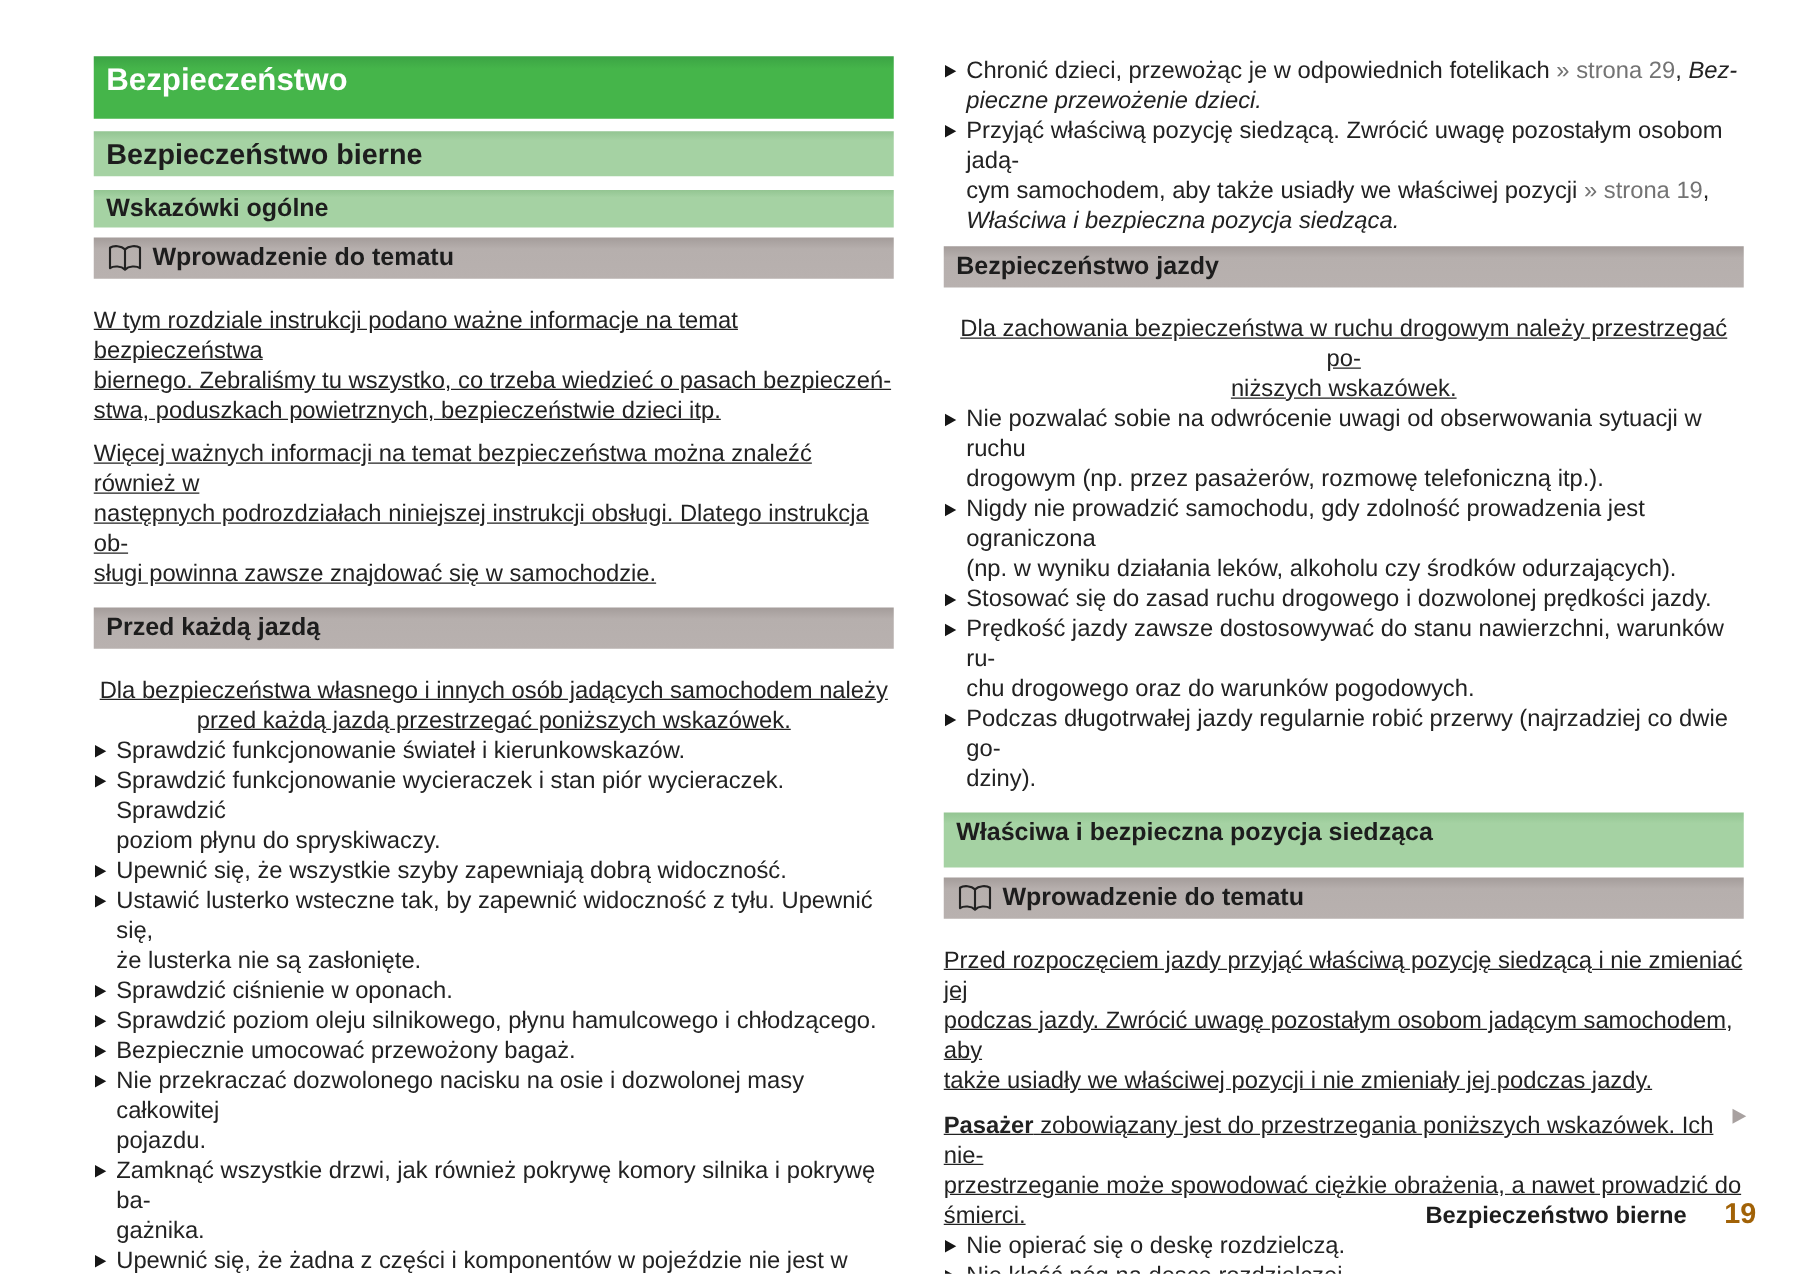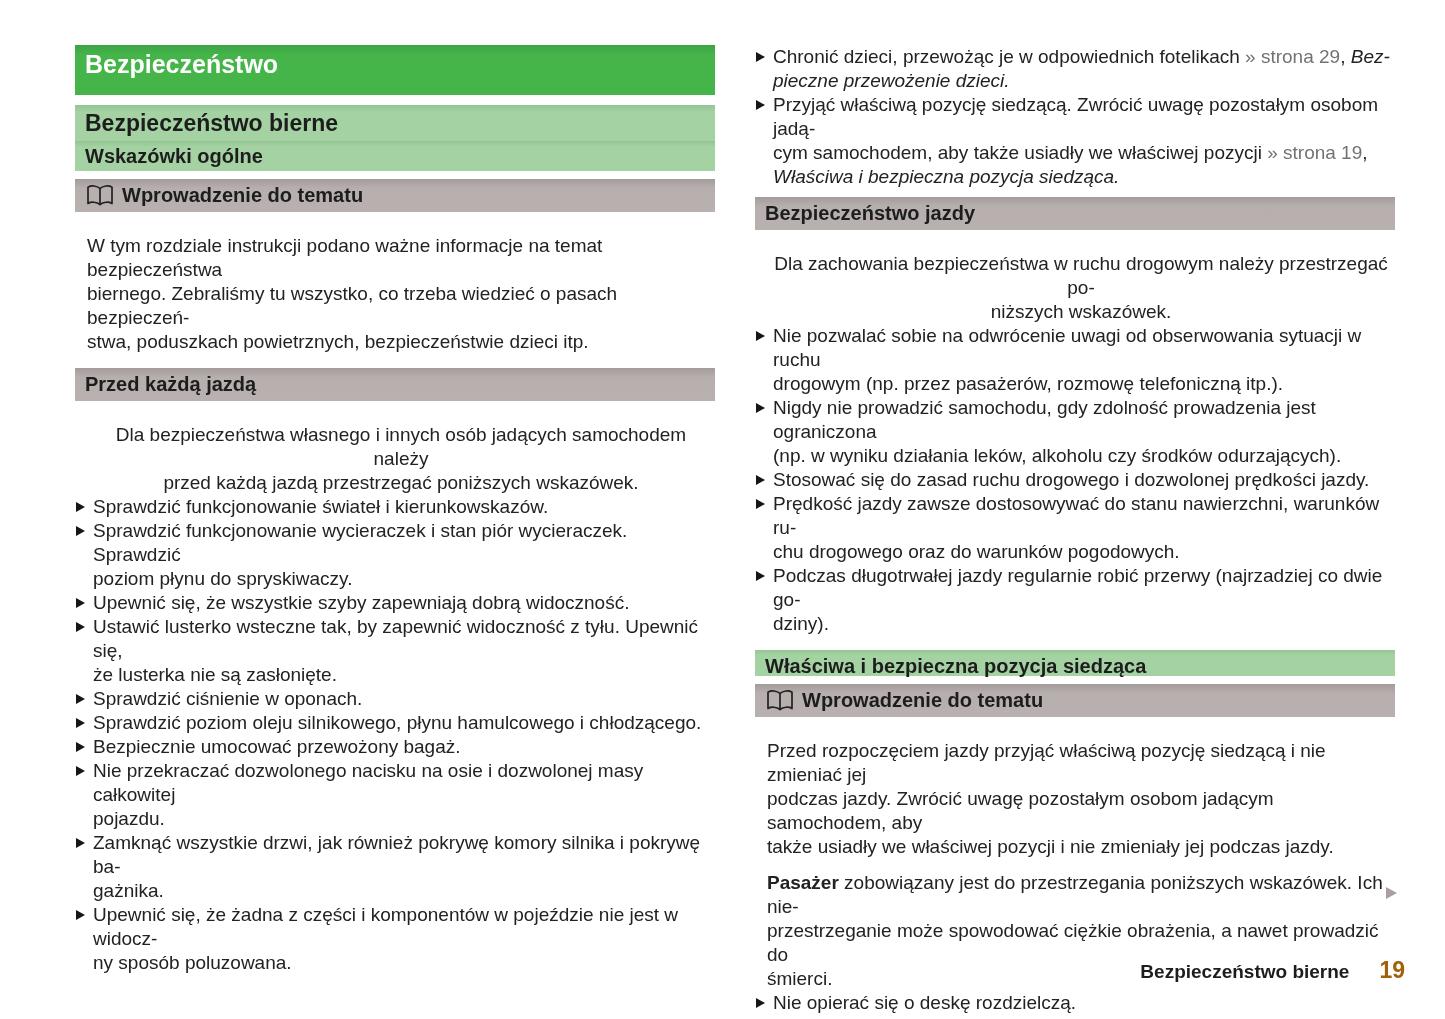--- a/index.html
+++ b/index.html
@@ -22,38 +22,38 @@
     height:50px;line-height:38px;padding:0 10px;
   }
   .bar-h2{
     background:linear-gradient(180deg,#93c592 0,#a5d2a3 20%);
     color:#1d1d1d;font-size:23px;font-weight:bold;
     height:36px;line-height:36px;padding:0 10px;margin-top:10px;
   }
   .bar-h3{
     background:linear-gradient(180deg,#93c592 0,#a5d2a3 20%);
     color:#1d1d1d;font-size:20px;font-weight:bold;
-    height:30px;line-height:30px;padding:0 10px;
+    height:30px;line-height:30px;padding:0 10px;margin-top:11px;
   }
   .bar-green{
     background:linear-gradient(180deg,#93c592 0,#a5d2a3 20%);
     color:#1d1d1d;font-size:20px;font-weight:bold;
-    height:26px;line-height:32px;padding:0 10px;
+    height:44px;line-height:32px;padding:0 10px;
   }
   .bar-gray{
     background:linear-gradient(180deg,#a49c9a 0,#b6afad 28%,#b8b1af 100%);
     color:#1d1d1d;font-size:20px;font-weight:bold;
     height:33px;line-height:33px;padding:0 10px;
   }
   .bar-gray.with-icon{display:flex;align-items:center;gap:7px;}
   .mt8{margin-top:8px;}
   .mt12{margin-top:12px;}
   .mt14{margin-top:14px;}
 
-  p{margin:11px 0 0 12px;white-space:pre-line;}
+  p{margin:11px 0 0 0;white-space:pre-line;text-decoration:underline;}
   p.after-bar{margin-top:22px;}
   p.tight{margin-bottom:0;text-align:center;}
 
   
   .bullets{margin:0;padding:0;list-style:none;}
   .bullet{display:flex;align-items:flex-start;}
   .tri{
     flex:0 0 auto;width:0;height:0;margin:7px 8px 0 1px;
     border-top:5px solid transparent;border-bottom:5px solid transparent;
     border-left:9px solid #161616;
@@ -101,20 +101,23 @@
       <svg class="book-icon" width="30" height="24" viewBox="0 0 30 24" fill="none" stroke="#222" stroke-width="1.7" stroke-linejoin="round">
         <path d="M15 4.5 C12 1.5 6 1.2 3 3.2 V19.5 C6 17.5 12 17.7 15 20.7 C18 17.7 24 17.5 27 19.5 V3.2 C24 1.2 18 1.5 15 4.5 Z"></path>
         <path d="M15 4.5 V20.7"></path>
       </svg>
       <span>Wprowadzenie do tematu</span>
     </div>
 
     <p class="after-bar">W tym rozdziale instrukcji podano ważne informacje na temat bezpieczeństwa
 biernego. Zebraliśmy tu wszystko, co trzeba wiedzieć o pasach bezpieczeń-
 stwa, poduszkach powietrznych, bezpieczeństwie dzieci itp.</p>
+    <p>Więcej ważnych informacji na temat bezpieczeństwa można znaleźć również w
+następnych podrozdziałach niniejszej instrukcji obsługi. Dlatego instrukcja ob-
+sługi powinna zawsze znajdować się w samochodzie.</p>
 
     <div class="bar bar-gray mt14">
       <span>Przed każdą jazdą</span>
     </div>
 
     <p class="after-bar tight">Dla bezpieczeństwa własnego i innych osób jadących samochodem należy
 przed każdą jazdą przestrzegać poniższych wskazówek.</p>
 
     <ul class="bullets">
       <li class="bullet">

